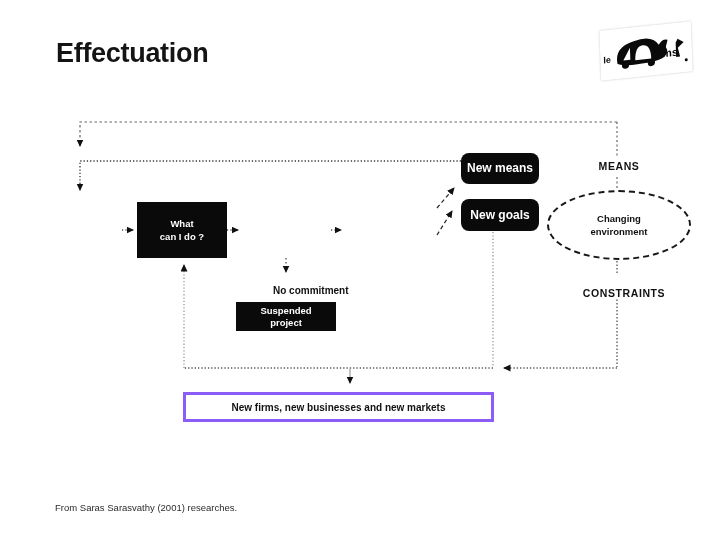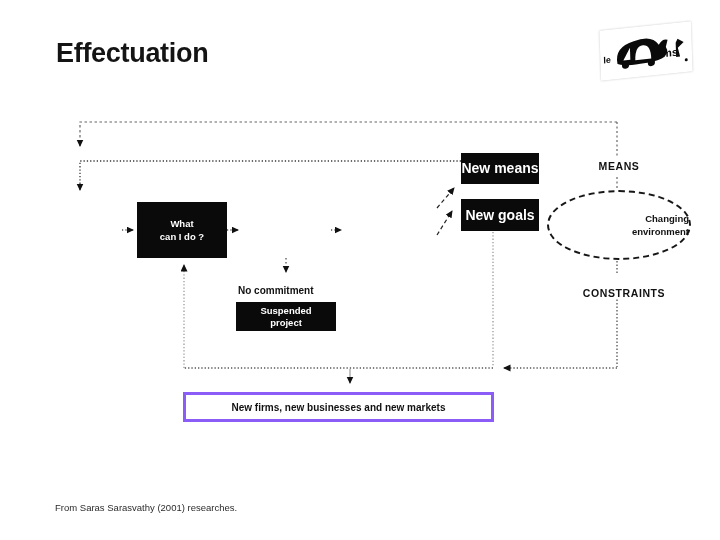--- a/index.html
+++ b/index.html
@@ -10,38 +10,38 @@
   .title{
     position:absolute;left:56px;top:38px;font-size:27px;font-weight:600;
     color:#141414;letter-spacing:-0.3px;
   }
   .lines-svg{position:absolute;left:0;top:0;z-index:1;}
   .bbox{
     position:absolute;background:#0a0a0a;color:#ffffff;z-index:2;
     display:flex;flex-direction:column;justify-content:center;align-items:center;
     text-align:center;font-weight:700;font-size:9.5px;line-height:13px;
   }
-  .smallbox{font-size:14px;}
+  .smallbox{font-size:12px;border-radius:8px;}
   .whitebox{
     position:absolute;background:#ffffff;border:3px solid #8b5cf6;z-index:2;
     display:flex;justify-content:center;align-items:center;text-align:center;
     font-weight:700;font-size:10px;color:#111;box-sizing:border-box;
   }
   .ellipse{
     position:absolute;border:2px dashed #161616;border-radius:50%;z-index:2;
-    display:flex;flex-direction:column;justify-content:center;align-items:flex-end;
+    display:flex;flex-direction:column;justify-content:center;align-items:center;
     text-align:center;font-weight:700;font-size:9.5px;line-height:13px;color:#111;
     box-sizing:border-box;background:#fff;
   }
   .caps-label{
     position:absolute;z-index:3;font-weight:700;font-size:10.5px;color:#111;
     letter-spacing:0.6px;transform:translateX(-50%);background:#fff;padding:0 3px;
   }
   .free-label{
-    position:absolute;z-index:2;font-weight:700;font-size:10px;color:#111;
+    position:absolute;z-index:2;font-weight:700;font-size:10px;color:#111;margin-left:35px;
   }
   .caption{
     position:absolute;left:55px;top:502px;font-size:9.5px;color:#2c2c2c;z-index:2;
   }
   .logo-card{
     position:absolute;left:600px;top:26px;width:92px;height:50px;background:#fff;
     transform:rotate(-6deg) skewX(-4deg);z-index:2;
     box-shadow:0 0 2px rgba(0,0,0,0.25);
   }
 </style>

